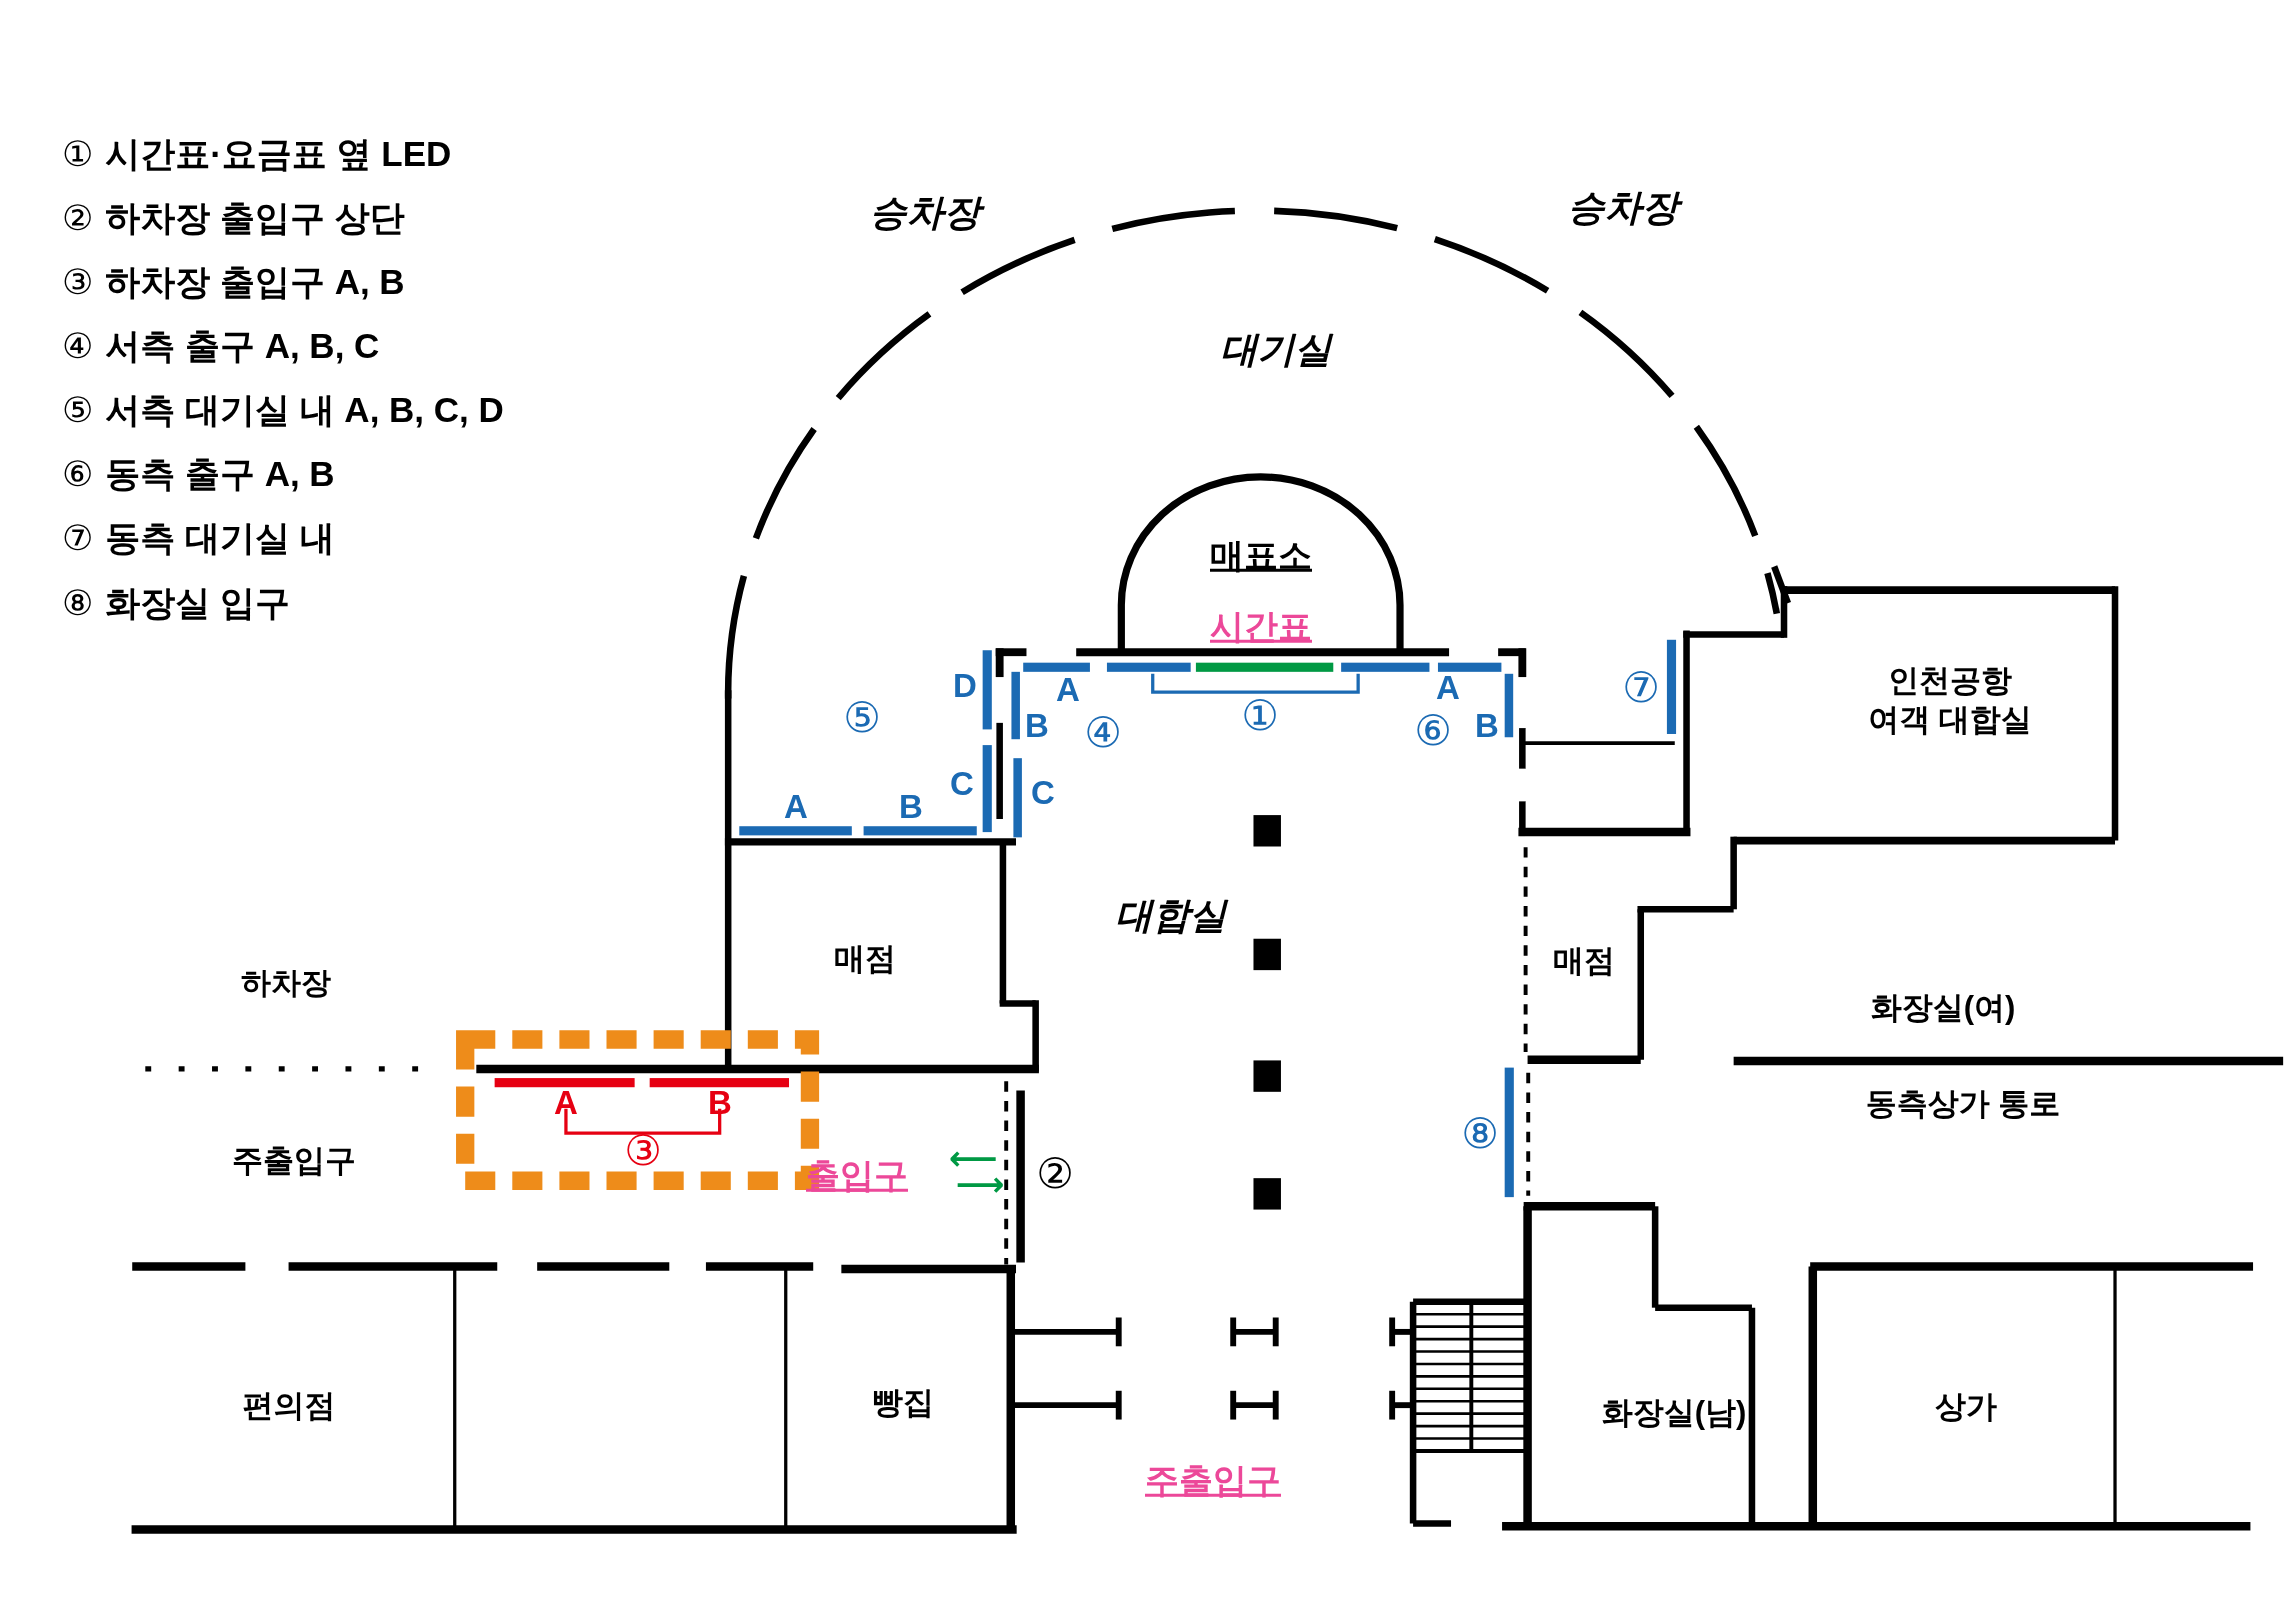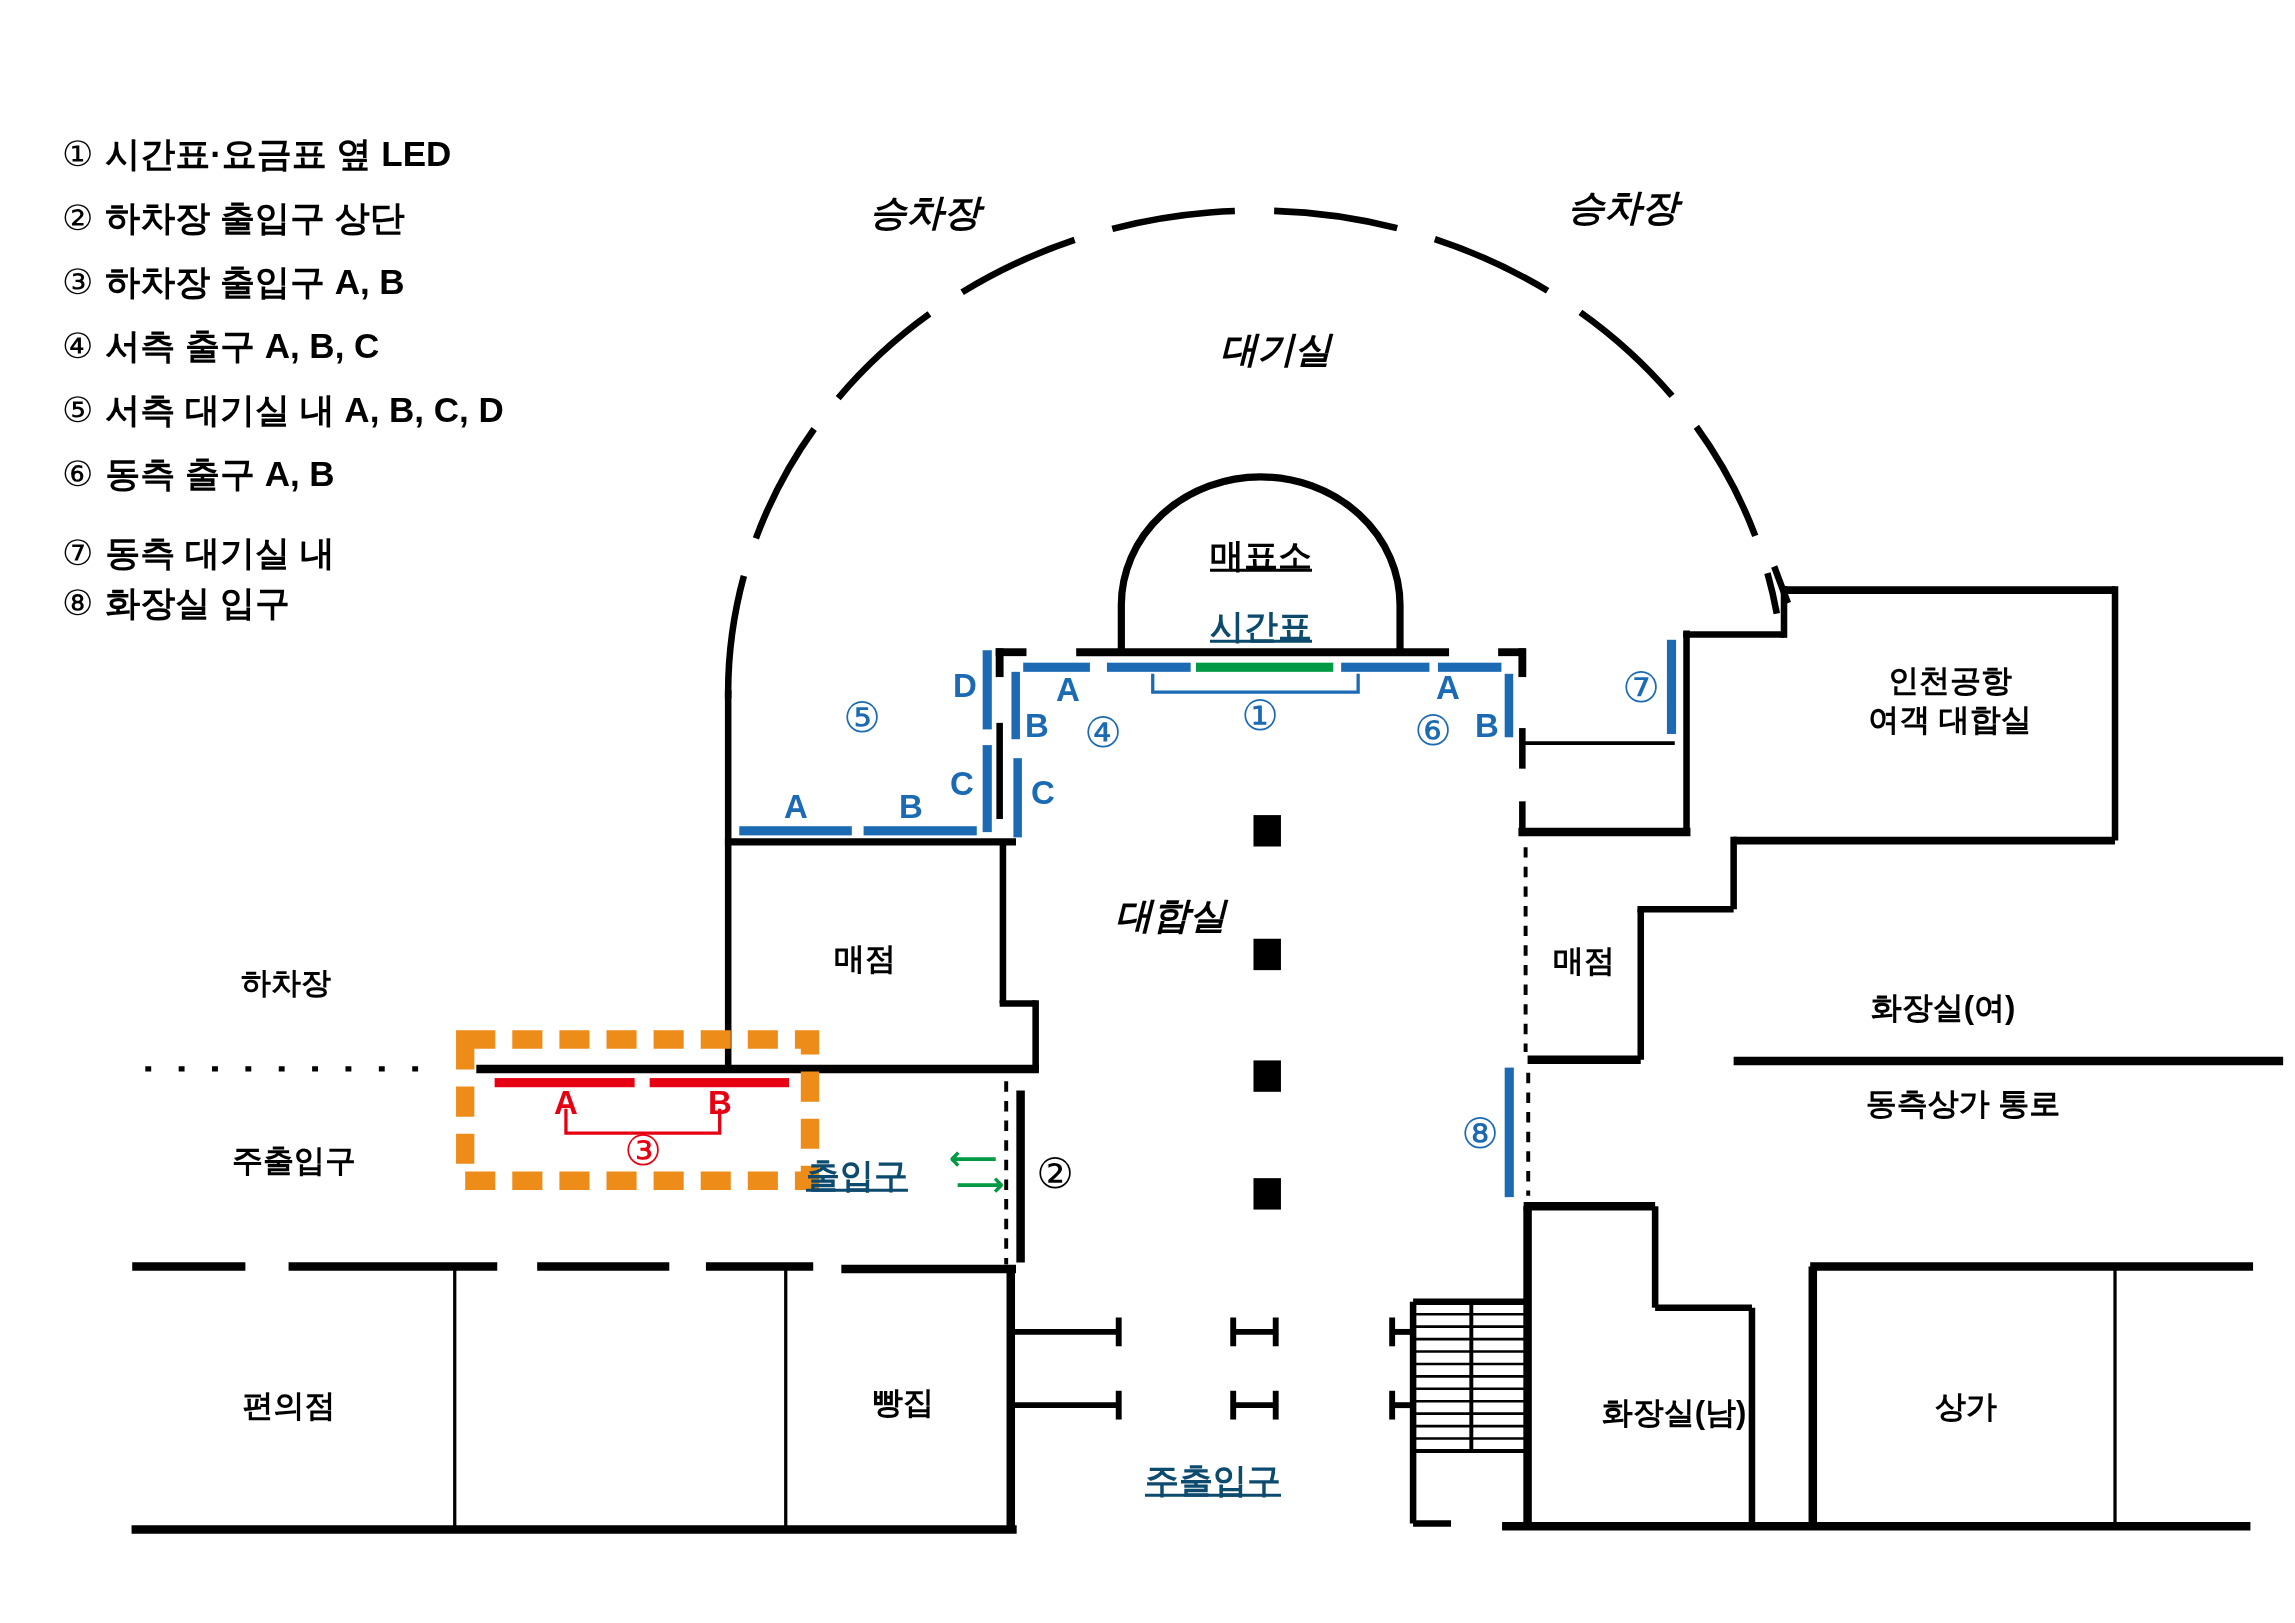--- a/index.html
+++ b/index.html
@@ -2,21 +2,21 @@
 <html style="font-size:10.5px"><head>
 <meta charset="utf-8">
 <style>
   html,body{margin:0;padding:0;background:#fff;}
   #plan{position:relative;width:2295px;height:1623px;background:#fff;overflow:hidden;
         font-family:"Liberation Sans","DejaVu Sans",sans-serif;}
   #walls{position:absolute;left:0;top:0;}
   .lbl{position:absolute;transform:translate(-50%,-50%);font-weight:700;color:#000;
        white-space:nowrap;text-align:center;line-height:1.25;}
   .s56{font-size:37px;font-style:italic;} .s54{font-size:30px;} .s52{font-size:34px;text-decoration:underline;} .s48{font-size:31px;}
-  .green{color:#0c4a6e;} .blue{color:#1B6AB3;} .red{color:#E60012;}
+  .green{color:#ec4899;} .blue{color:#1B6AB3;} .red{color:#E60012;}
   .marker{position:absolute;transform:translate(-50%,-50%);font-family:"DejaVu Sans",sans-serif;
           font-size:42px;font-weight:400;}
   .letter{position:absolute;transform:translate(-50%,-50%);font-size:33px;font-weight:700;}
   #legend{position:absolute;left:62px;top:111px;}
   .legend-item{position:absolute;left:0;white-space:nowrap;font-size:35px;font-weight:700;color:#000;}
   .legend-item .num{font-family:"DejaVu Sans",sans-serif;margin-right:11.8px;font-weight:400;}
   .arrow{position:absolute;transform:translate(-50%,-50%);font-size:34px;font-weight:700;color:#009944;
          font-family:"DejaVu Sans",sans-serif;}
 </style>
 </head>
@@ -167,21 +167,21 @@
     <path d="M 865 1695 L 865 1732 L 1100 1732 L 1100 1695" fill="none" stroke="#E60012" stroke-width="5"></path>
   </svg>
 
   <div id="legend">
     <div class="legend-item" style="top:19.6px"><span class="num">①</span><span>시간표·요금표 옆 LED</span></div>
     <div class="legend-item" style="top:84px"><span class="num">②</span><span>하차장 출입구 상단</span></div>
     <div class="legend-item red" style="top:148px"><span class="num">③</span><span>하차장 출입구 A, B</span></div>
     <div class="legend-item" style="top:212px"><span class="num">④</span><span>서측 출구 A, B, C</span></div>
     <div class="legend-item" style="top:276px"><span class="num">⑤</span><span>서측 대기실 내 A, B, C, D</span></div>
     <div class="legend-item" style="top:340px"><span class="num">⑥</span><span>동측 출구 A, B</span></div>
-    <div class="legend-item" style="top:419px"><span class="num">⑦</span><span>동측 대기실 내</span></div>
+    <div class="legend-item" style="top:404px"><span class="num">⑦</span><span>동측 대기실 내</span></div>
     <div class="legend-item" style="top:469px"><span class="num">⑧</span><span>화장실 입구</span></div>
   </div>
 
   <div class="lbl s56" style="left:925px;top:213px">승차장</div>
   <div class="lbl s56" style="left:1623px;top:208px">승차장</div>
   <div class="lbl s56" style="left:1276px;top:350px">대기실</div>
   <div class="lbl s52" style="left:1261px;top:555px">매표소</div>
   <div class="lbl s56" style="left:1171px;top:916px">대합실</div>
   <div class="lbl s48" style="left:865px;top:959px">매점</div>
   <div class="lbl s48" style="left:1584px;top:961px">매점</div>

